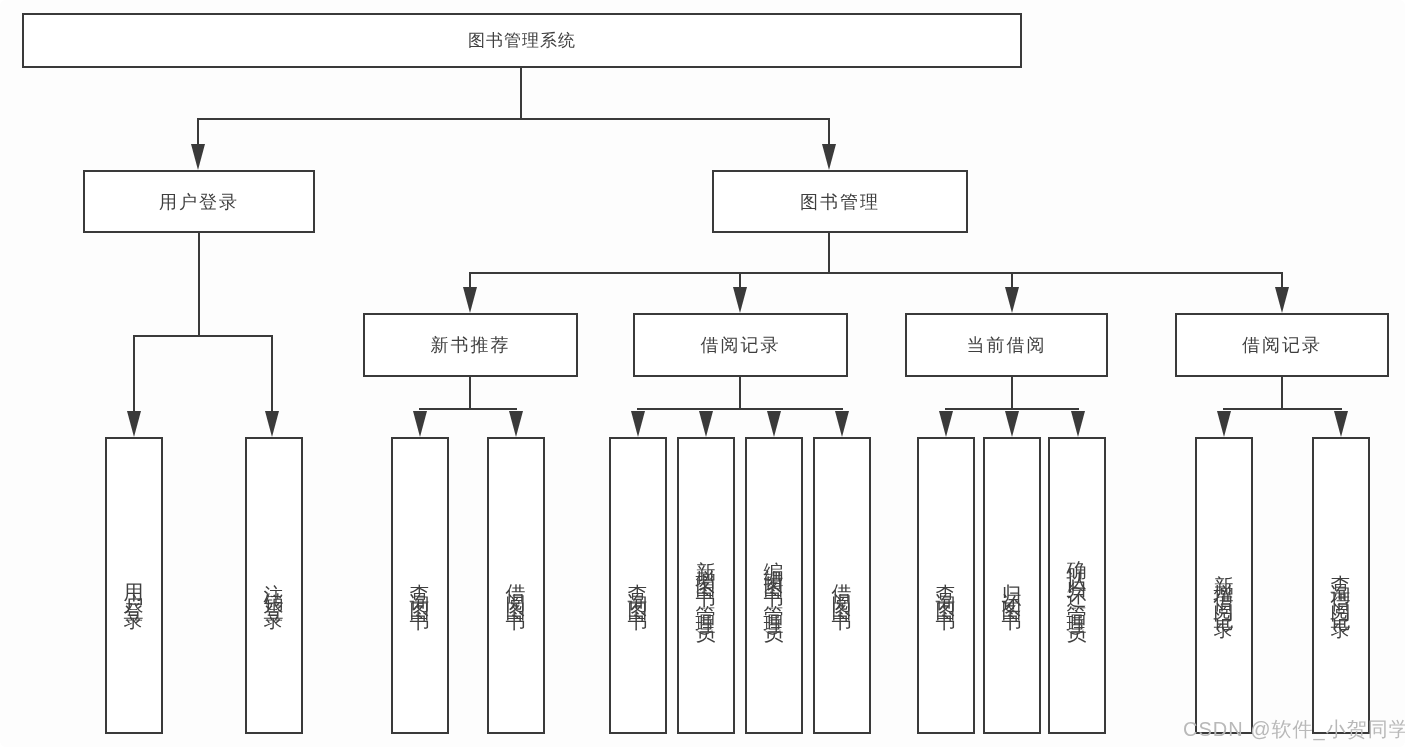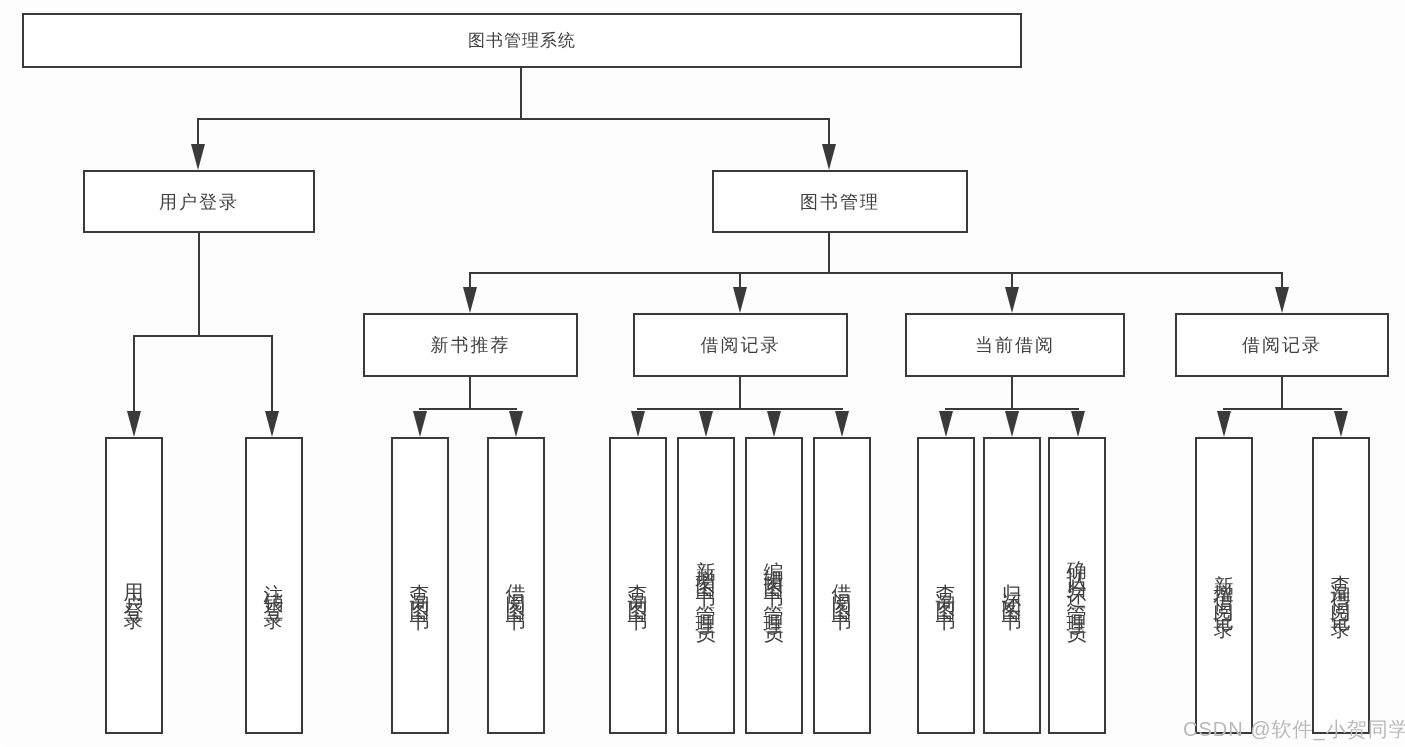--- a/index.html
+++ b/index.html
@@ -114,21 +114,21 @@
   <div class="arrow" style="left:733px; top:287px;"></div>
   <div class="arrow" style="left:1005px; top:287px;"></div>
   <div class="arrow" style="left:1275px; top:287px;"></div>
 
   <div class="box" style="left:363px; top:313px; width:215px; height:64px;">
     <span class="lbl">新书推荐</span>
   </div>
   <div class="box" style="left:633px; top:313px; width:215px; height:64px;">
     <span class="lbl">借阅记录</span>
   </div>
-  <div class="box" style="left:905px; top:313px; width:220px; height:64px;">
+  <div class="box" style="left:905px; top:313px; width:203px; height:64px;">
     <span class="lbl">当前借阅</span>
   </div>
   <div class="box" style="left:1175px; top:313px; width:214px; height:64px;">
     <span class="lbl">借阅记录</span>
   </div>
 
   <div class="vline" style="left:469px; top:377px; height:33px;"></div>
   <div class="hline" style="left:419px; top:408px; width:98px;"></div>
   <div class="arrow" style="left:413px; top:411px;"></div>
   <div class="arrow" style="left:509px; top:411px;"></div>

